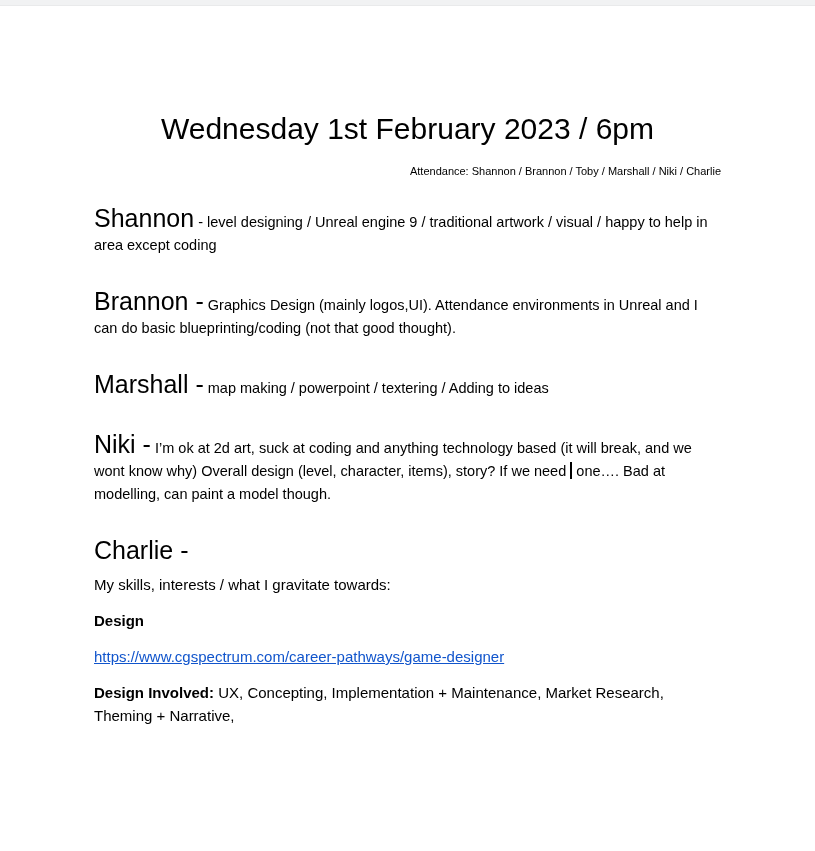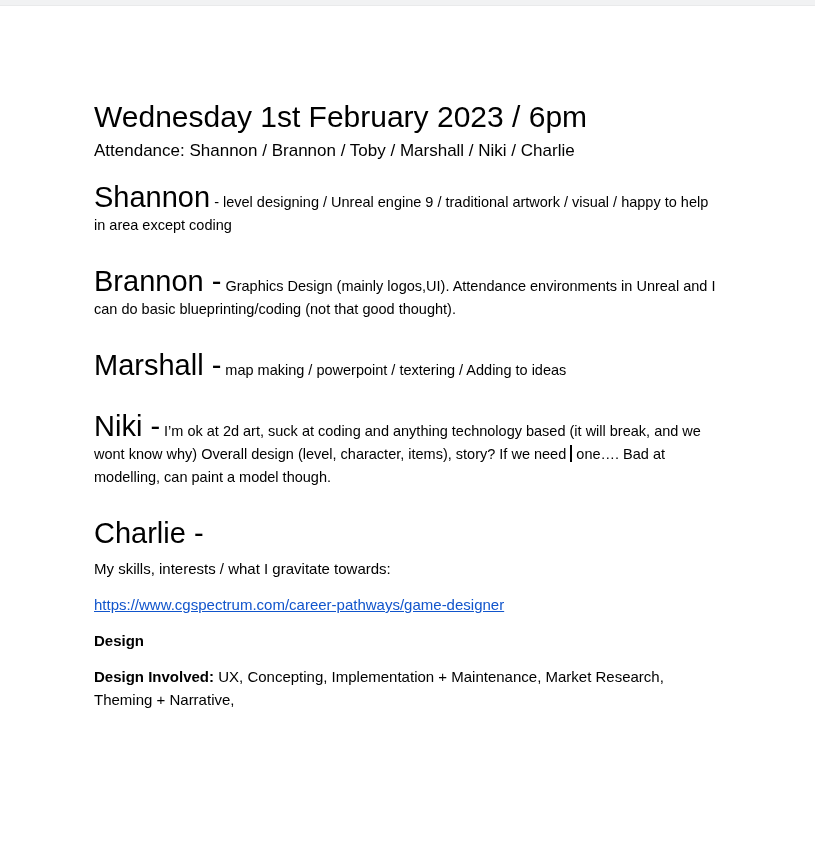--- a/index.html
+++ b/index.html
@@ -23,35 +23,37 @@
   }
   .doc {
     width: 627px;
     margin-left: 94px;
     padding-top: 92px;
   }
   .title {
     font-size: 30px;
     line-height: 38px;
     font-weight: 400;
-    margin: 0;
+    text-align: center;
+    margin: 12px;
     letter-spacing: 0;
   }
   .attendance {
-    font-size: 17px;
+    font-size: 11px;
     line-height: 23px;
     margin: 3px 0 24px 0;
+    text-align: right;
   }
   .entry {
     font-size: 14.5px;
     line-height: 23px;
     margin: 0 0 33px 0;
   }
   .entry .pname {
-    font-size: 29px;
+    font-size: 25px;
   }
   .entry.last-entry {
     margin-bottom: 7px;
   }
   .caret {
     display: inline-block;
     width: 2px;
     height: 17px;
     background: #000000;
     vertical-align: -3px;
@@ -93,21 +95,21 @@
 
   <p class="entry"><span class="pname">Niki -</span>
     <span>I’m ok at 2d art, suck at coding and anything technology based (it will break, and we wont know why) Overall design (level, character, items), story? If we need</span>
     <span class="caret"></span>
     <span>one…. Bad at modelling, can paint a model though.</span></p>
 
   <p class="entry last-entry"><span class="pname">Charlie -</span></p>
 
   <p class="sub">My skills, interests / what I gravitate towards:</p>
 
+  <p class="sub bold">Design</p>
+
   <p class="sub"><a class="doclink">https://www.cgspectrum.com/career-pathways/game-designer</a></p>
-
-  <p class="sub bold">Design</p>
 
 
   <p class="sub"><span class="bold">Design Involved:</span>
     <span>UX, Concepting, Implementation + Maintenance, Market Research, Theming + Narrative,</span></p>
 
 </div>
 
 </body></html>

